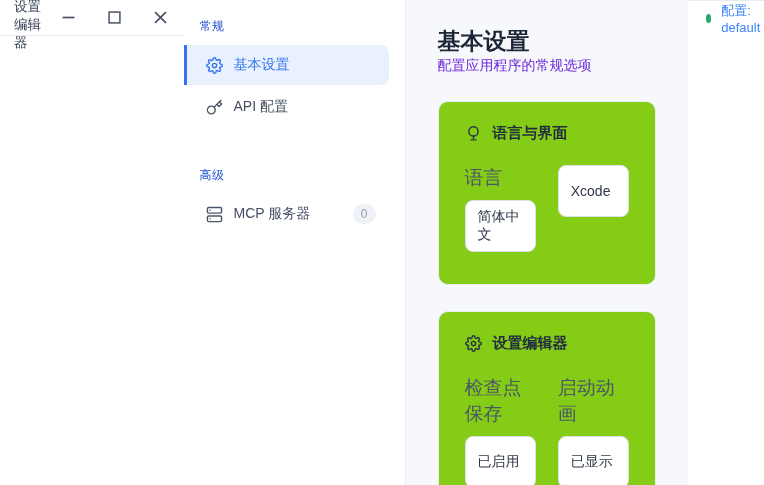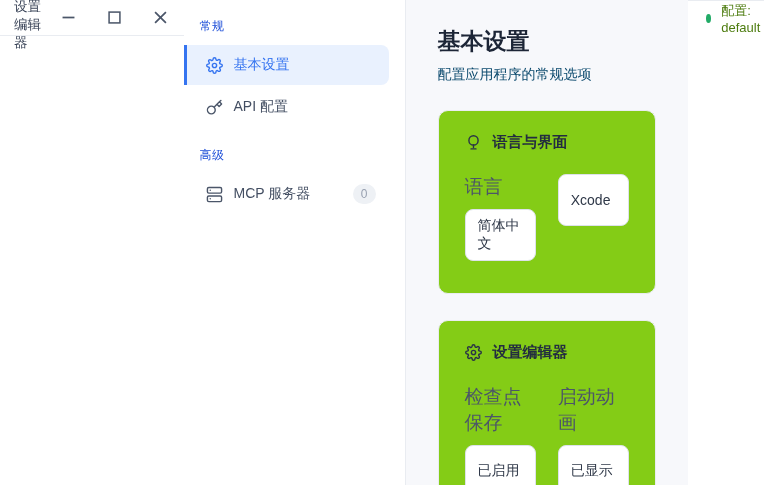--- a/index.html
+++ b/index.html
@@ -35,21 +35,21 @@
     width: 222px; flex: 0 0 222px;
     background: #ffffff;
     border-right: 1px solid #e9ecf1;
     padding-top: 18px;
     overflow: hidden;
   }
   .section-label {
     padding: 0 16px; margin-bottom: 10px;
     font-size: 12px; color: #1d4ed8; letter-spacing: 0.5px;
   }
-  .section-label.second { margin-top: 20px; }
+  .section-label.second { margin-top: 40px; }
   .nav-item {
     height: 40px; margin: 2px 16px 2px 0;
     display: flex; align-items: center; gap: 11px;
     padding-left: 19px;
     border-left: 3px solid transparent;
     border-radius: 0 8px 8px 0;
     font-size: 14px; color: #434e62;
     cursor: pointer;
   }
   .nav-item .ic { width: 17px; height: 17px; flex: 0 0 17px; color: #4b5669; display: block; }
@@ -67,21 +67,21 @@
   }
 
   
   .main {
     flex: 1 1 auto;
     background: #f7f8fb;
     padding: 26px 32px;
     overflow: hidden;
   }
   .page-title { font-size: 23px; font-weight: 700; color: #1c2536; }
-  .page-subtitle { margin-top: 9px; font-size: 14px; color: #0c4a6e; }
+  .page-subtitle { font-size: 14px; color: #6d28d9; }
 
   .card {
     margin-top: 26px;
     background: #84cc16;
     border: 1px solid #e9ecf1;
     border-radius: 10px;
     padding: 22px 26px 32px;
   }
   .card-header { display: flex; align-items: center; gap: 11px; }
   .card-header .ic { width: 17px; height: 17px; color: #2a3347; display: block; }
@@ -105,21 +105,21 @@
 
   
   .statusbar {
     height: 35px; flex: 0 0 35px;
     background: #ffffff;
     border-top: 1px solid #e9ecf1;
     display: flex; align-items: center;
     padding-left: 18px; gap: 10px;
   }
   .status-dot { width: 9px; height: 9px; border-radius: 50%; background: #22ab67; }
-  .status-text { font-size: 13px; color: #4d7c0f; }
+  .status-text { font-size: 13px; color: #3b82f6; }
 </style>
 </head>
 <body>
 
 <div class="app">
 
   <div class="titlebar">
     <span class="titlebar-title">iFlow 设置编辑器</span>
     <div class="win-controls">
       <button class="win-btn">

